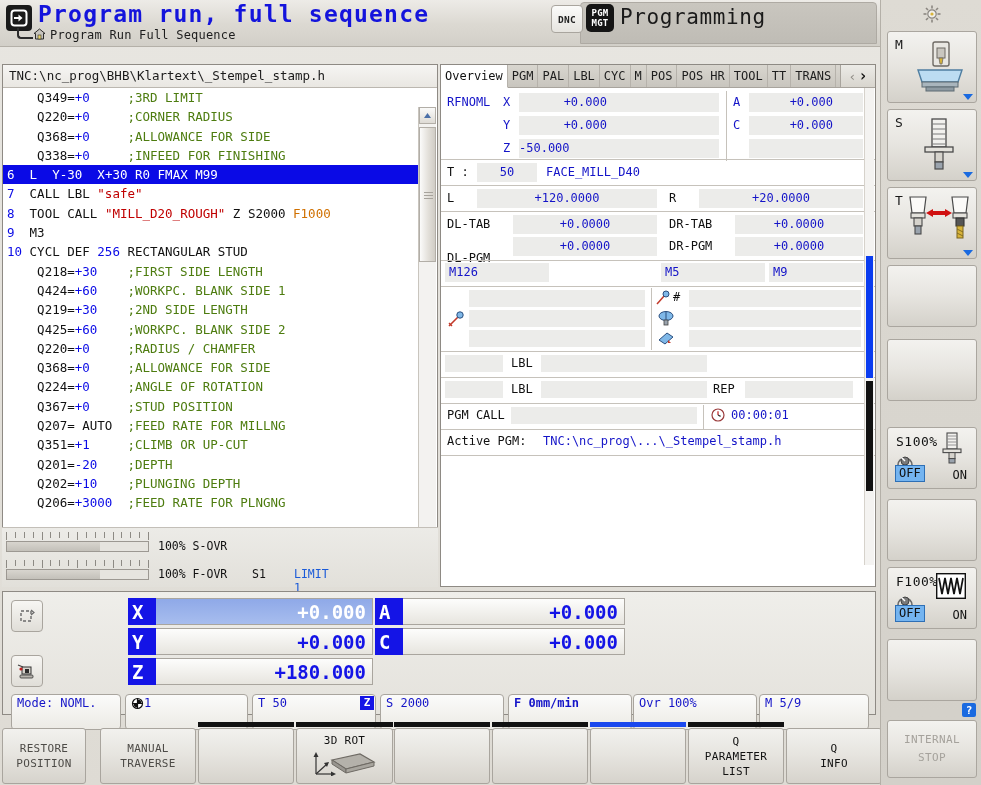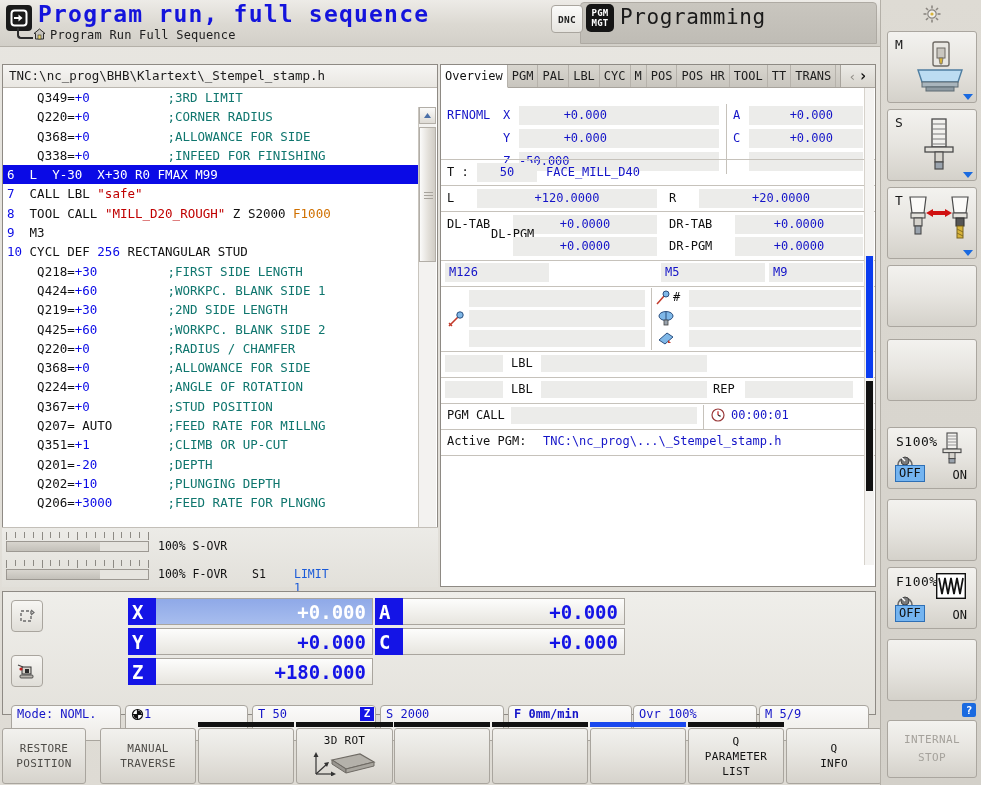--- a/index.html
+++ b/index.html
@@ -111,21 +111,21 @@
     height: 19.3px; line-height: 19.3px;
     white-space: pre;
     font-size: 12.5px;
     font-family: "DejaVu Sans Mono","Liberation Mono",monospace;
     color: #101010;
     padding-left: 4px;
   }
   .code-line.sel { background: #0a0ae6; }
   .code-line.sel span { color:#fff !important; }
   .c-black { color:#111; }
-  .c-green { color:#0f766e;margin-left:40px; }
+  .c-green { color:#4d7c0f; }
   .c-blue { color:#0a0ae6; }
   .c-red   { color:#c00000; }
   .c-orange{ color:#d07000; }
   .c-plain { color:#111; }
 
   
   .vscroll {
     position: absolute; right: 1px; top: 42px; width: 17px; height: 439px;
     background: #f3f2f0; border-left: 1px solid #c9c5be;
   }
@@ -255,21 +255,21 @@
   }
   .axfield.hl {
     background: linear-gradient(to bottom,#8fa9e8,#a7bdee);
     color:#fff;
   }
   .statfield {
     position:absolute; top: 102px; height: 36px;
     background: linear-gradient(to bottom,#fbfbfa,#eceae5);
     border: 1px solid #a9a59e; border-radius: 4px; box-sizing:border-box;
     color:#1414c8; font-size: 12px; line-height: 16px;
-    padding-left: 5px; white-space:nowrap; overflow:hidden;margin-top:11px;
+    padding-left: 5px; white-space:nowrap; overflow:hidden;
   }
   .zbadge {
     position:absolute; right:1px; top:1px; width: 14px; height: 14px;
     background:#1414e6; color:#fff; font-size: 11px; font-weight:bold;
     display:flex;align-items:center;justify-content:center;
   }
 
   
   .softkeys {
     position:absolute; left:0; top: 722px; width: 876px; height: 62px;
@@ -480,21 +480,21 @@
         <div class="tab">TT</div>
         <div class="tab">TRANS</div>
         <div class="tab-nav">
         <span class="a1">‹</span>
         <span class="a2">›</span>
       </div>
     </div>
 
     <div class="st-body">
 
-      <div style="position:absolute;left:0;top:16px;width:475px;height:70px;">
+      <div style="position:absolute;left:0;top:3px;width:475px;height:70px;">
         <div class="lbl" style="left:6px;top:2px;">RFNOML</div>
         <div class="divider-v" style="left:285px;top:0;height:70px;"></div>
 
         <div class="lbl" style="left:62px;top:2px;">X</div>
         <div class="cell" style="left:78px;top:2px;width:200px;text-align:right;padding-right:112px;">+0.000</div>
         <div class="lbl" style="left:62px;top:25px;">Y</div>
         <div class="cell" style="left:78px;top:25px;width:200px;text-align:right;padding-right:112px;">+0.000</div>
         <div class="lbl" style="left:62px;top:48px;">Z</div>
         <div class="cell" style="left:78px;top:48px;width:200px;padding-right:112px;">-50.000</div>
 
@@ -520,21 +520,21 @@
         <div class="cell" style="left:258px;top:2px;width:164px;text-align:center;">+20.0000</div>
       </div>
       <div class="divider-h" style="top:123px;"></div>
 
       <div style="position:absolute;left:0;top:125px;width:424px;height:47px;">
         <div class="lbl blk" style="left:6px;top:2px;">DL-TAB</div>
         <div class="cell" style="left:72px;top:2px;width:144px;text-align:center;">+0.0000</div>
         <div class="lbl blk" style="left:228px;top:2px;">DR-TAB</div>
         <div class="cell" style="left:294px;top:2px;width:128px;text-align:center;">+0.0000</div>
 
-        <div class="lbl blk" style="left:6px;top:12px;margin-left:44px;">DL-PGM</div>
+        <div class="lbl blk" style="left:6px;top:36px;">DL-PGM</div>
         <div class="cell" style="left:72px;top:24px;width:144px;text-align:center;">+0.0000</div>
         <div class="lbl blk" style="left:228px;top:24px;">DR-PGM</div>
         <div class="cell" style="left:294px;top:24px;width:128px;text-align:center;">+0.0000</div>
       </div>
       <div class="divider-h" style="top:172px;"></div>
 
       <div style="position:absolute;left:0;top:174px;width:424px;height:23px;">
         <div class="cell" style="left:4px;top:1px;width:104px;padding-left:4px;">M126</div>
         <div class="cell" style="left:112px;top:1px;width:104px;padding-left:4px;"></div>
         <div class="cell" style="left:220px;top:1px;width:104px;padding-left:4px;">M5</div>

